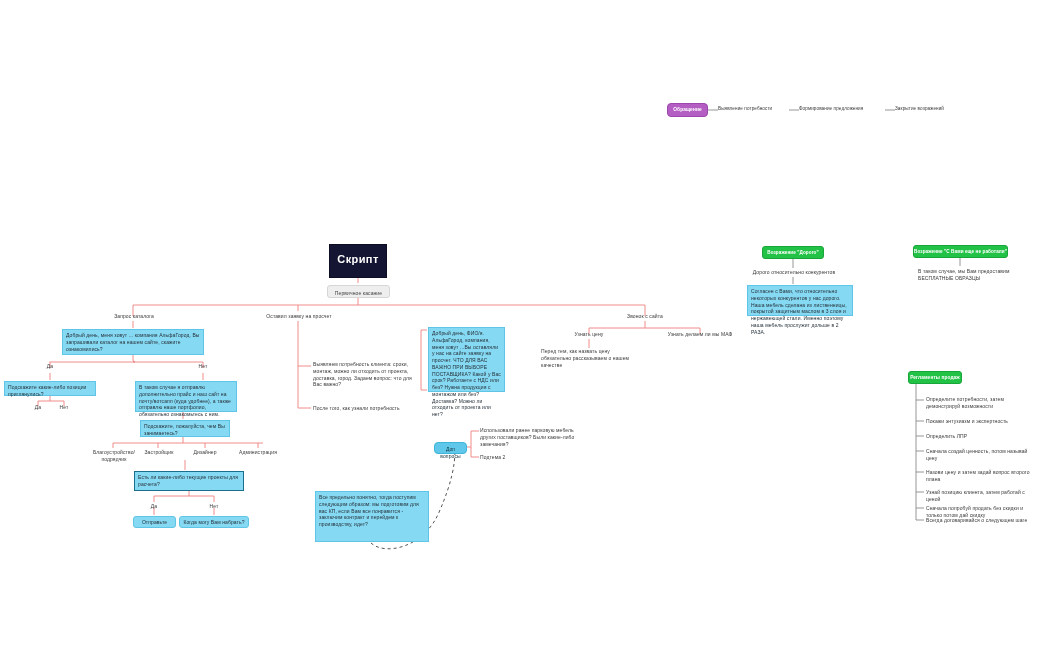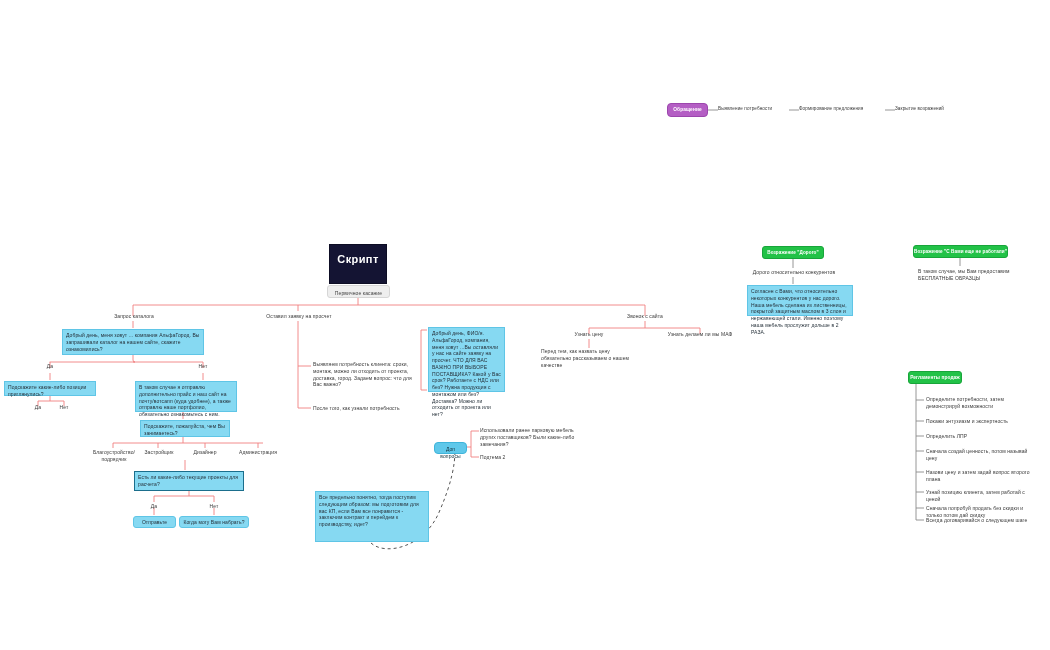--- a/index.html
+++ b/index.html
@@ -214,21 +214,21 @@
 
       <path d="M371 543 C 385 556, 425 548, 440 510 C 452 482, 455 464, 455 450"></path>
     </g>
   </svg>
 
   <div class="node n-purple" style="left:667px; top:103px; width:41px; height:14px; font-size:4.8px;">Обращение</div>
   <div class="node n-plain tiny" style="left:718px; top:106px; width:72px;">Выявление потребности</div>
   <div class="node n-plain tiny" style="left:799px; top:106px; width:88px;">Формирование предложения</div>
   <div class="node n-plain tiny" style="left:895px; top:106px; width:72px;">Закрытие возражений</div>
 
-  <div class="node n-root" style="left:329px; top:244px; width:58px; height:40px;">Скрипт</div>
+  <div class="node n-root" style="left:329px; top:244px; width:58px; height:34px;">Скрипт</div>
 
   <div class="node n-chip" style="left:327px; top:285px; width:63px; height:13px;">Первичное касание</div>
 
   <div class="node n-plain center" style="left:103px; top:313px; width:62px;">Запрос каталога</div>
 
   <div class="node n-blue" style="left:62px; top:329px; width:142px; height:26px;">Добрый день, меня зовут ... компания АльфаГород. Вы запрашивали каталог на нашем сайте, скажите ознакомились?</div>
 
   <div class="node n-plain center" style="left:40px; top:363px; width:20px;">Да</div>
   <div class="node n-plain center" style="left:193px; top:363px; width:20px;">Нет</div>
 

